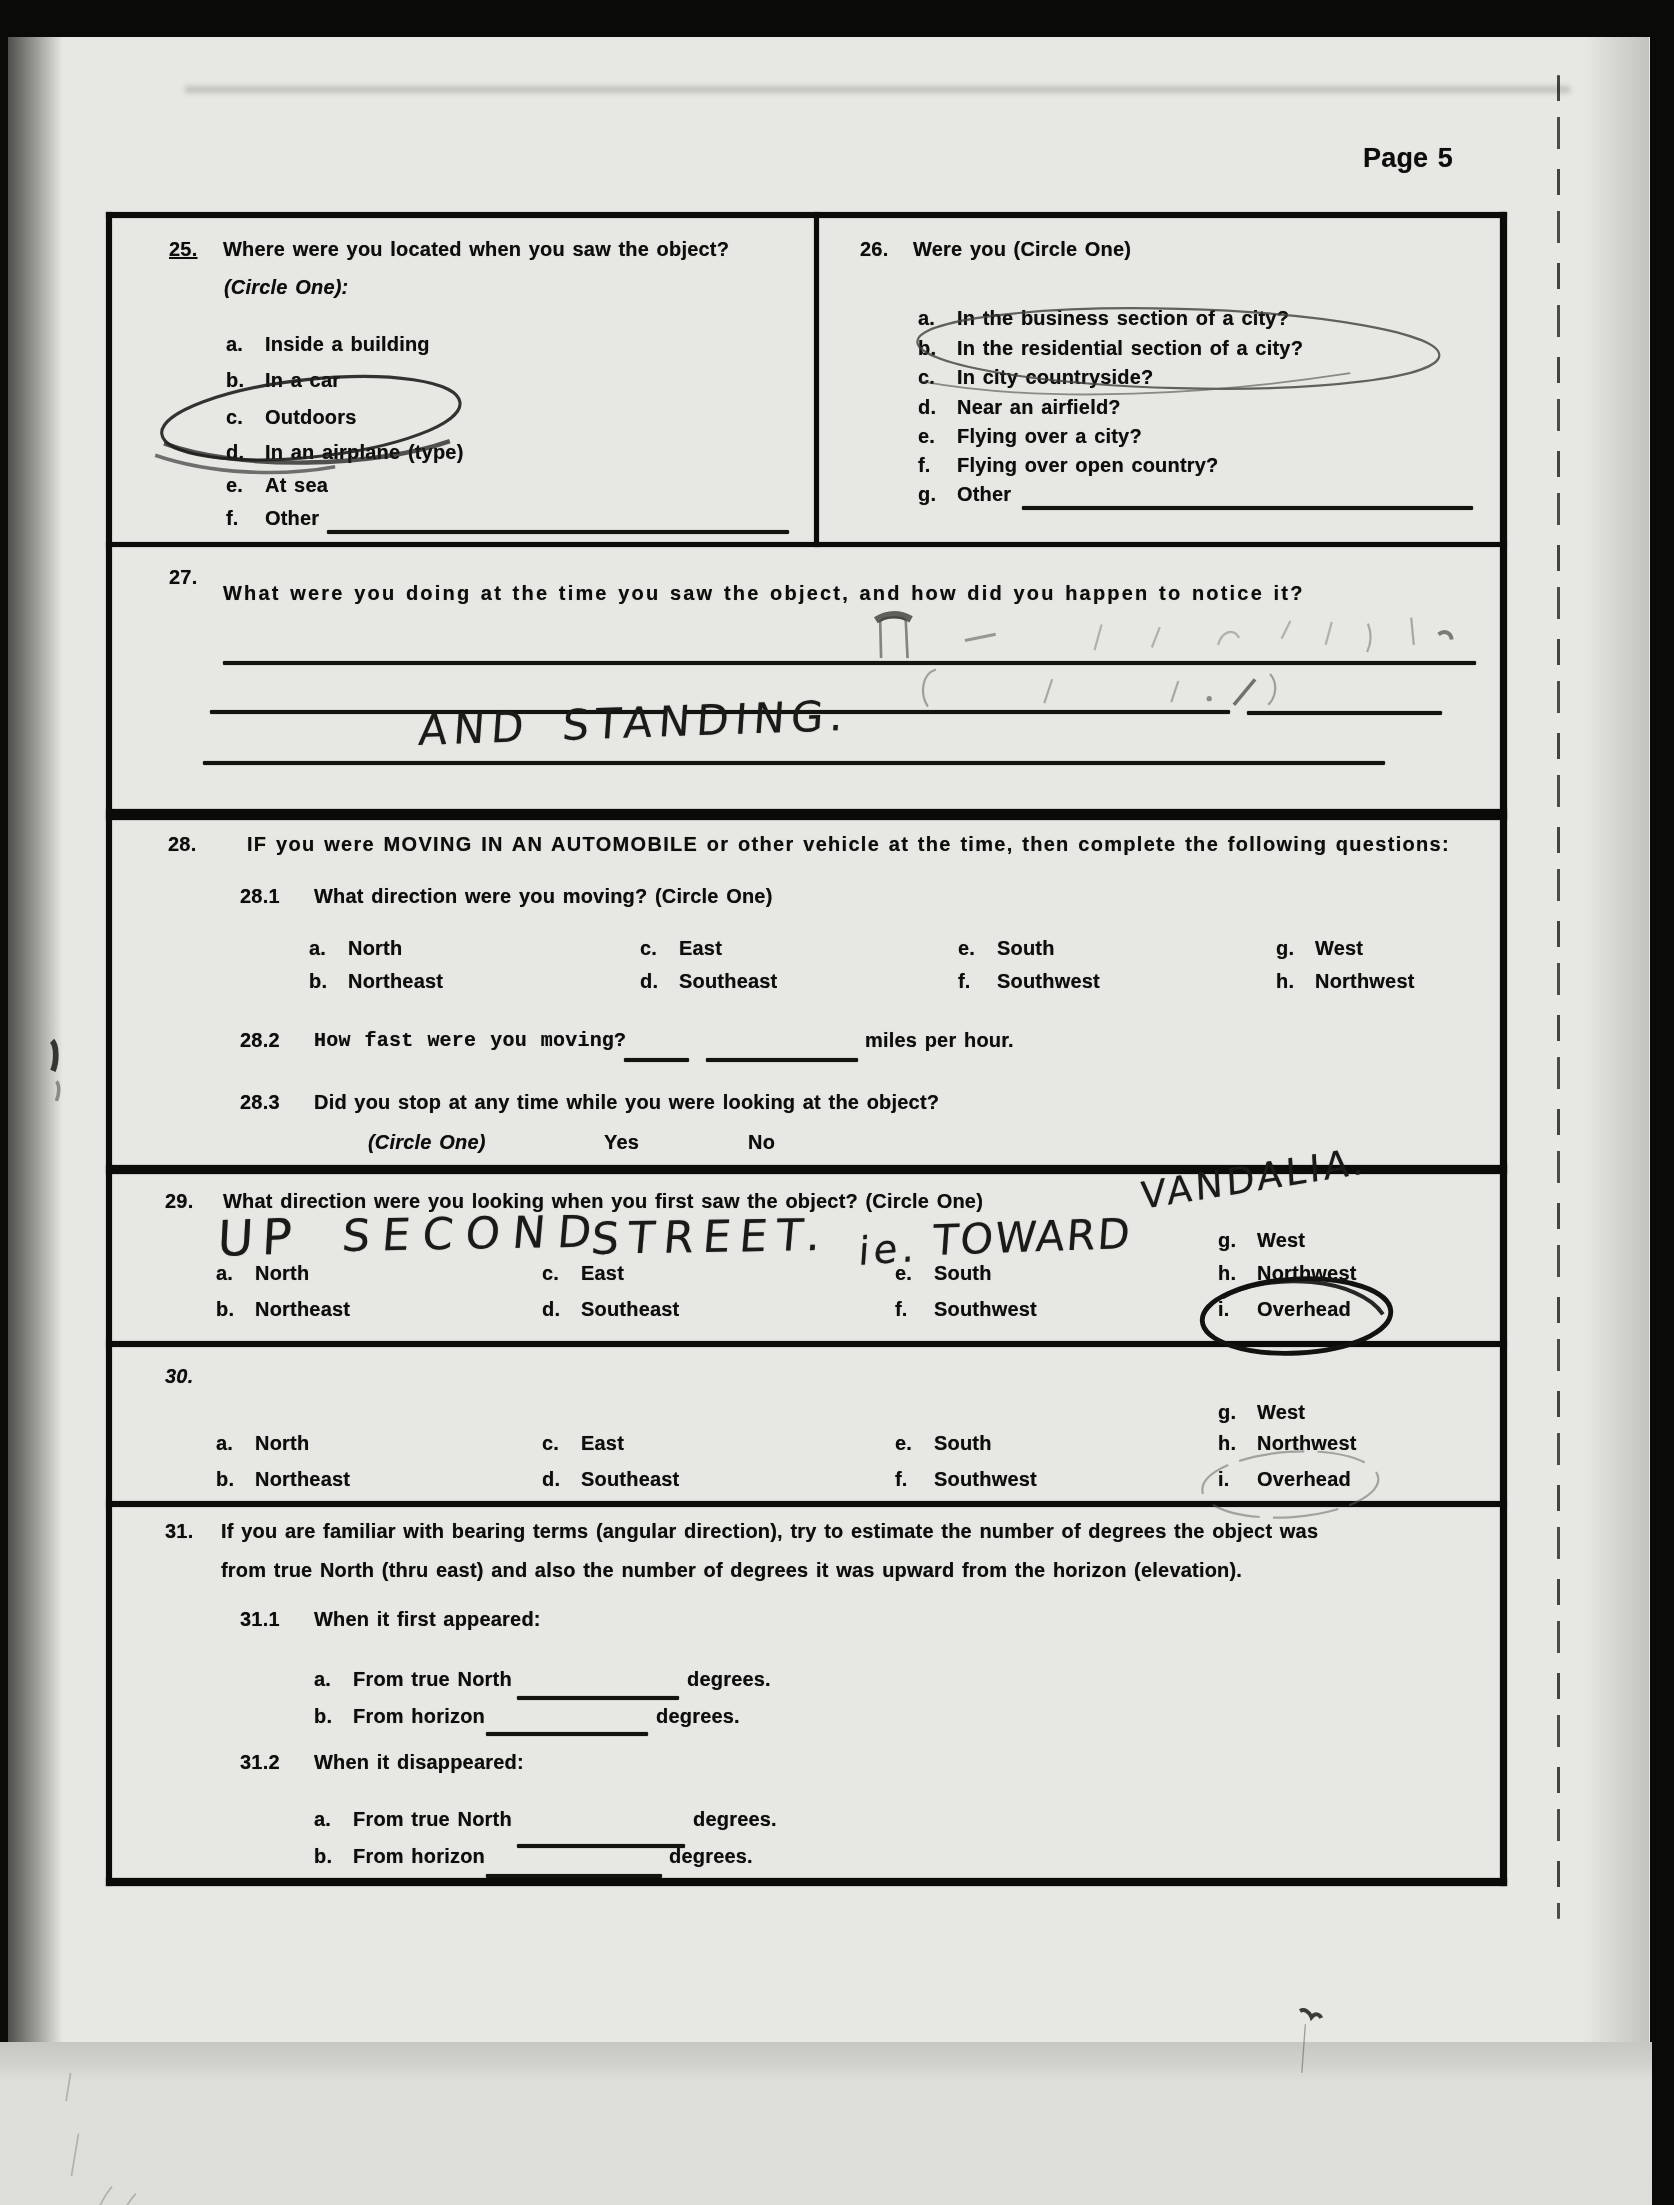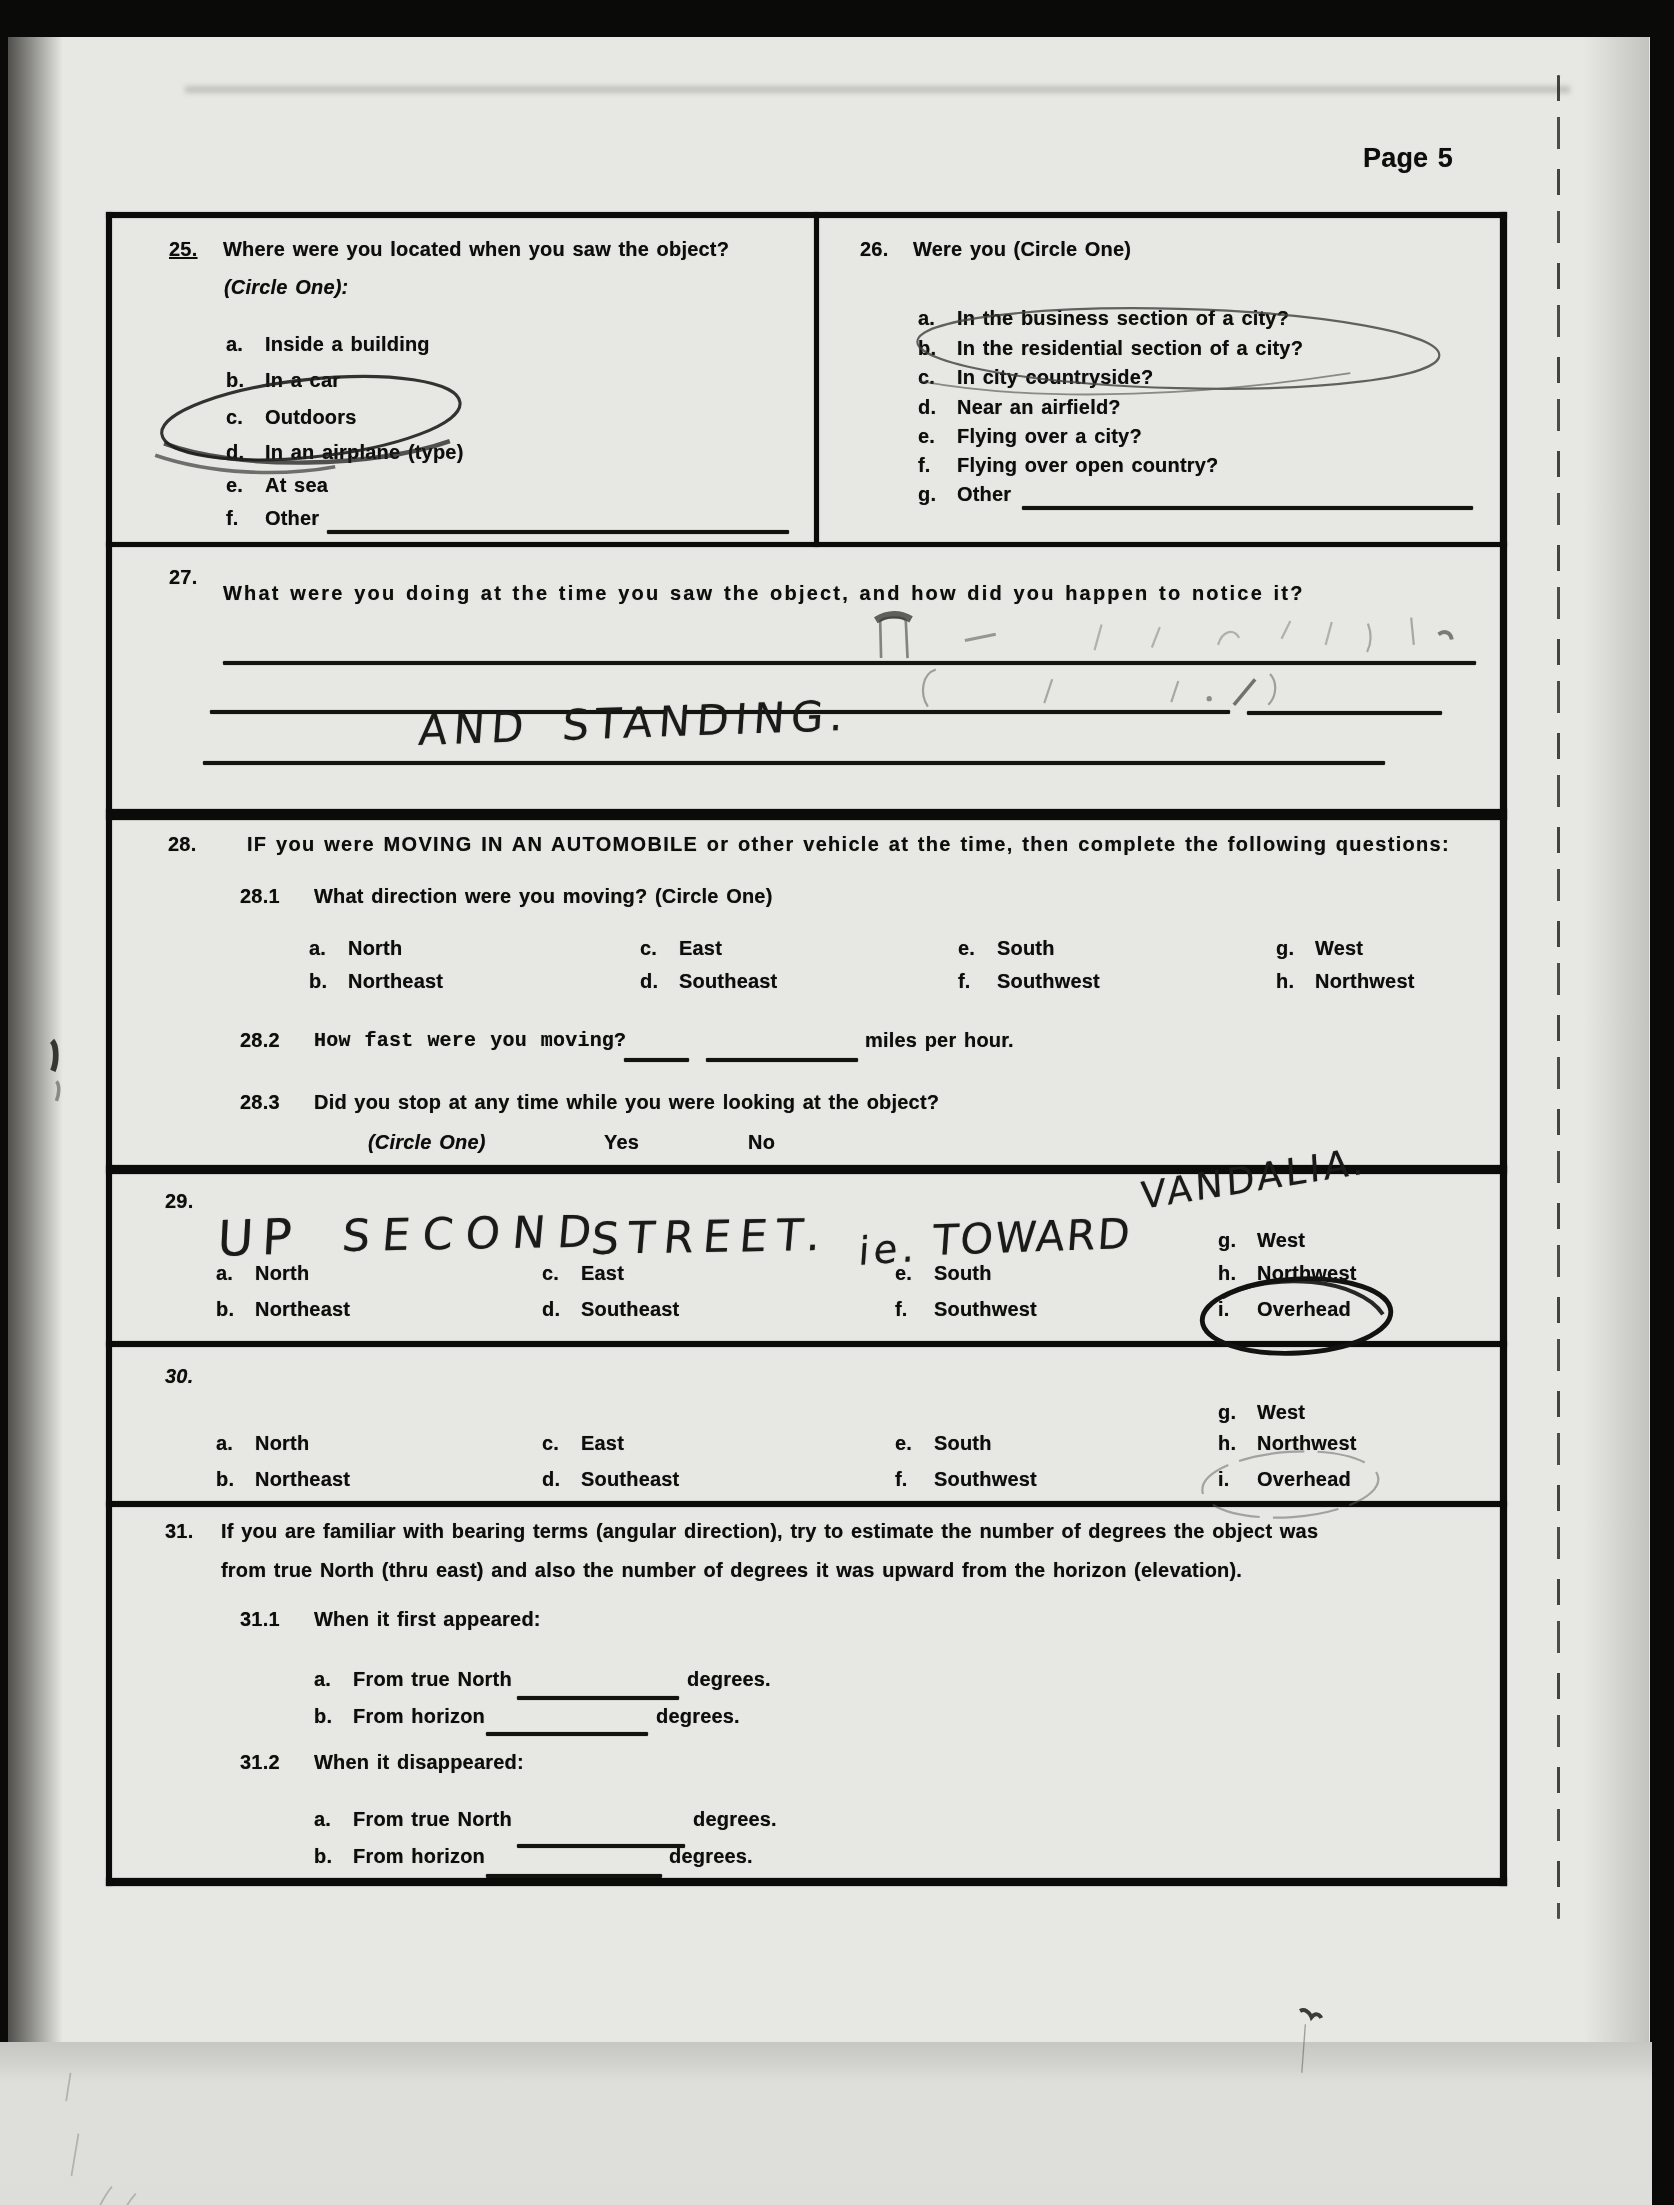--- a/index.html
+++ b/index.html
@@ -107,20 +107,21 @@
   <div class="blank" style="left:624px;top:1058px;width:65px;"></div>
   <div class="blank" style="left:706px;top:1058px;width:152px;"></div>
   <div class="t" style="left:865px;top:1030px;">miles per hour.</div>
   <div class="t" style="left:240px;top:1092px;">28.3</div>
   <div class="t" style="left:314px;top:1092px;">Did you stop at any time while you were looking at the object?</div>
   <div class="t" style="left:368px;top:1132px;font-style:italic;">(Circle One)</div>
   <div class="t" style="left:604px;top:1132px;">Yes</div>
   <div class="t" style="left:748px;top:1132px;">No</div>
 
   <div class="t" style="left:165px;top:1191px;">29.</div>
+  <div class="t" style="left:223px;top:1191px;">What direction were you looking when you first saw the object?  (Circle One)</div>
   <div class="hand" style="left:216px;top:1211px;font-size:49px;letter-spacing:8.8px;transform:rotate(-2deg) skewX(-5deg);">UP</div>
   <div class="hand" style="left:340px;top:1210px;font-size:44px;letter-spacing:12.3px;transform:rotate(-1deg) skewX(-6deg);">SECOND</div>
   <div class="hand" style="left:589px;top:1213px;font-size:44px;letter-spacing:8.8px;transform:rotate(-1deg) skewX(-6deg);">STREET.</div>
   <div class="hand" style="left:857px;top:1229px;font-size:39px;letter-spacing:4.4px;transform:rotate(-4deg) skewX(-8deg);">ie.</div>
   <div class="hand" style="left:931px;top:1216px;font-size:42px;letter-spacing:1.8px;transform:rotate(-2deg) skewX(-6deg);">TOWARD</div>
   <div class="hand" style="left:1142px;top:1175px;font-size:37px;letter-spacing:3.5px;transform:rotate(-9deg) skewX(-6deg);">VANDALIA.</div>
   <div class="t opt" style="left:1218px;top:1230px;"><span class="k">g.</span><span>West</span></div>
   <div class="t opt" style="left:216px;top:1263px;"><span class="k">a.</span><span>North</span></div>
   <div class="t opt" style="left:542px;top:1263px;"><span class="k">c.</span><span>East</span></div>
   <div class="t opt" style="left:895px;top:1263px;"><span class="k">e.</span><span>South</span></div>

